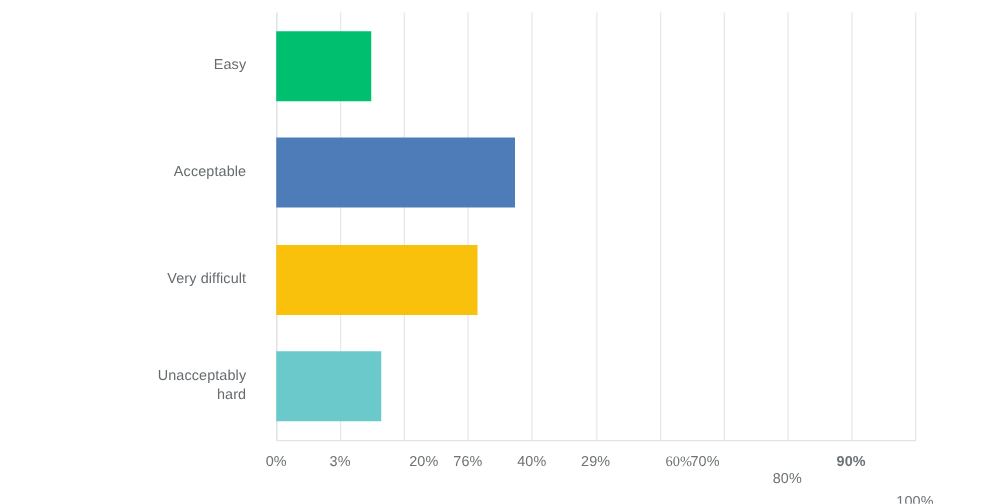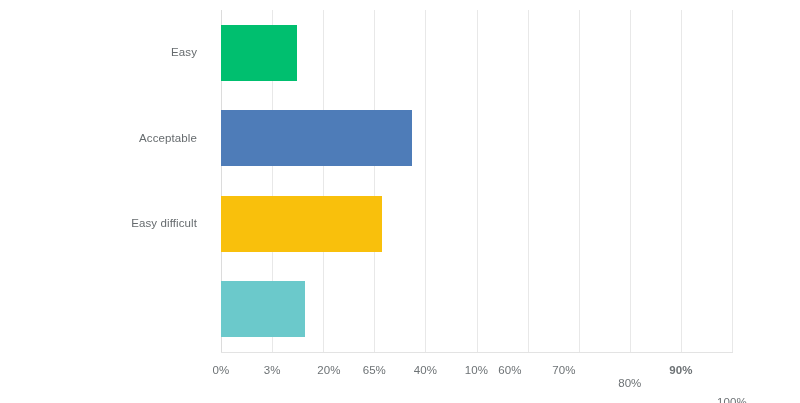--- a/index.html
+++ b/index.html
@@ -126,30 +126,32 @@
         <div class="bar" title="Very difficult: 31.5%" style="top: 185.75px; height: 56px; width: 160.965px; background: rgb(249, 192, 12);"></div>
         <div class="bar" title="Unacceptably hard: 16.5%" style="top: 271.25px; height: 56px; width: 84.315px; background: rgb(107, 201, 203);"></div>
       </div>
   </div>
 
   <div class="axis-bottom-line"></div>
 
   <div class="cat-labels" id="cat-labels">
       <div class="cat-label" style="top: 35.25px;">Easy</div>
       <div class="cat-label" style="top: 120.75px; text-align: right;">Acceptable</div>
-      <div class="cat-label" style="top: 206.25px;">Easy difficult</div>
+      <div class="cat-label" style="top: 206.25px;">Very difficult</div>
+      <div class="cat-label" style="top: 284.25px;">Unacceptably
+hard</div>
     </div>
 
   <div class="tick-labels" id="tick-labels">
       <div class="tick-label" style="left: 0px;">0%</div>
       <div class="tick-label" style="left: 51.1px;">3%</div>
-      <div class="tick-label" style="left: 108px;">20%</div>
-      <div class="tick-label" style="left: 153.3px;">65%</div>
+      <div class="tick-label" style="left: 118px;">20%</div>
+      <div class="tick-label" style="left: 153.3px;">76%</div>
       <div class="tick-label" style="left: 204.4px;">40%</div>
-      <div class="tick-label" style="left: 255.5px;">10%</div>
-      <div class="tick-label" style="left: 289px;">60%</div>
+      <div class="tick-label" style="left: 255.5px;">29%</div>
+      <div class="tick-label" style="left: 322px; font-family: Liberation Serif, serif;">60%</div>
       <div class="tick-label" style="left: 343px;">70%</div>
       <div class="tick-label" style="left: 408.8px; margin-top: 13px;">80%</div>
       <div class="tick-label" style="left: 459.9px; font-weight: bold;">90%</div>
       <div class="tick-label" style="left: 511px; margin-top: 32px;">100%</div>
     </div>
 
 </div>
 
 </body></html>

